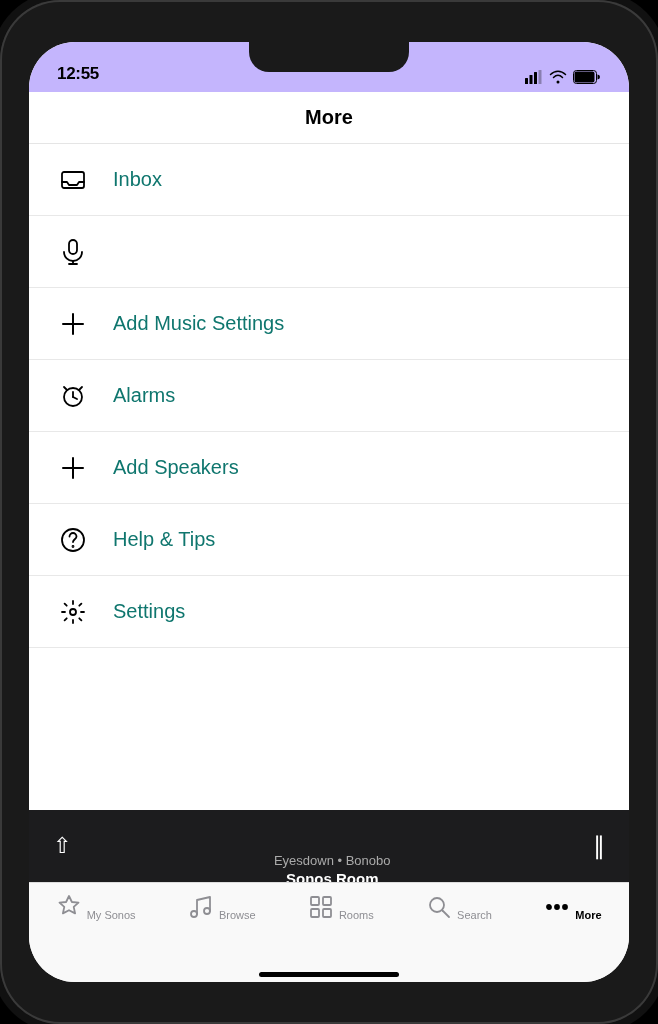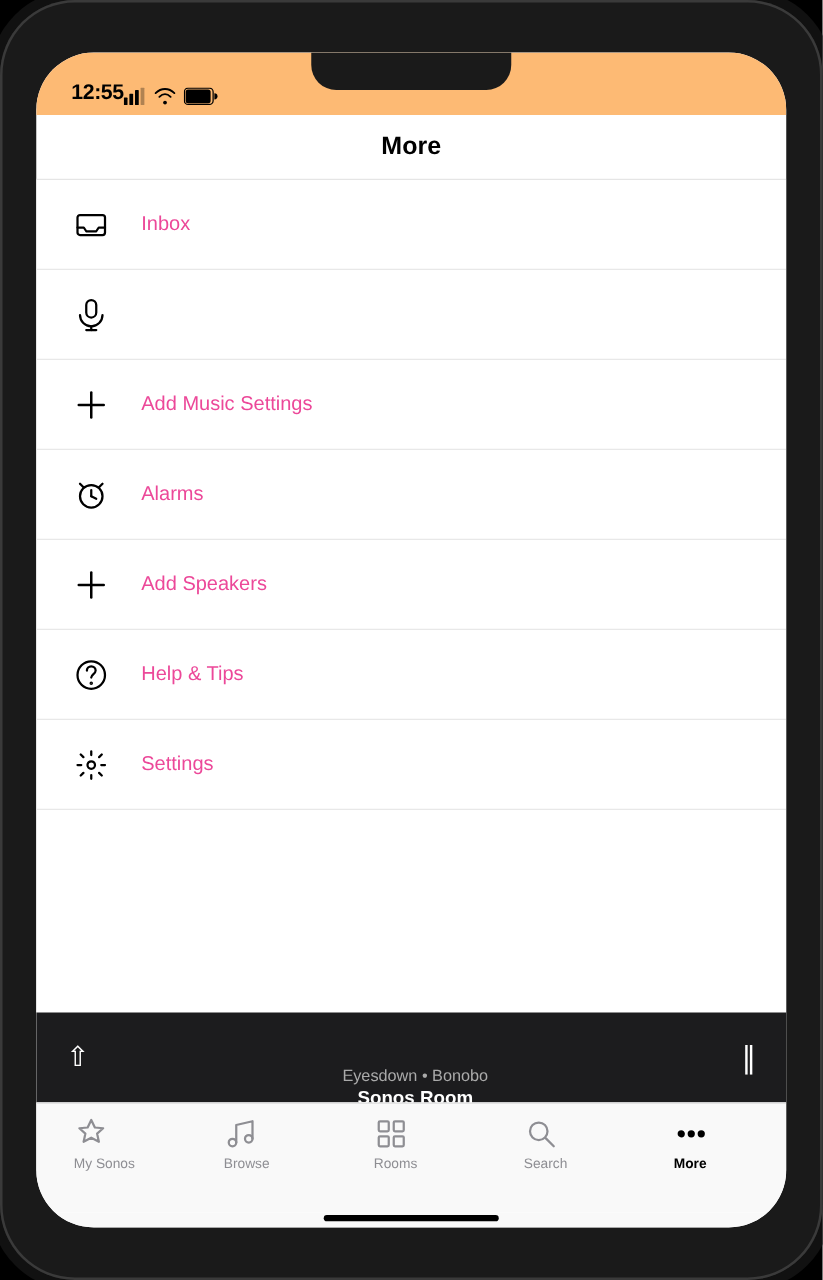--- a/index.html
+++ b/index.html
@@ -57,24 +57,24 @@
       border-radius: 46px;
       overflow: hidden;
       position: relative;
       display: flex;
       flex-direction: column;
     }
 
     
     .status-bar {
       height: 50px;
-      background: #fdba74;
+      background: #c4b5fd;
       display: flex;
       align-items: flex-end;
-      justify-content: flex-start;
+      justify-content: space-between;
       padding: 0 28px 8px;
       position: relative;
       flex-shrink: 0;
     }
 
     .notch {
       position: absolute;
       top: 0;
       left: 50%;
       transform: translateX(-50%);
@@ -136,22 +136,22 @@
       flex-shrink: 0;
       margin-right: 20px;
     }
 
     .menu-icon svg {
       width: 28px;
       height: 28px;
     }
 
     .menu-label {
-      font-size: 16px;
-      color: #ec4899;
+      font-size: 20px;
+      color: #0f766e;
       font-weight: 400;
     }
 
     
     .now-playing-bar {
       height: 72px;
       background: #1c1c1e;
       display: flex;
       align-items: center;
       padding: 0 16px;
@@ -197,22 +197,22 @@
       border-top: 1px solid #ddd;
       display: flex;
       align-items: flex-start;
       justify-content: space-around;
       padding-top: 10px;
       flex-shrink: 0;
     }
 
     .tab-item {
       display: flex;
-      flex-direction: column;
-      align-items: flex-start;
+      flex-direction: row;
+      align-items: flex-end;
       gap: 4px;
       cursor: pointer;
       min-width: 60px;
     }
 
     .tab-icon {
       width: 28px;
       height: 28px;
       display: flex;
       align-items: center;

